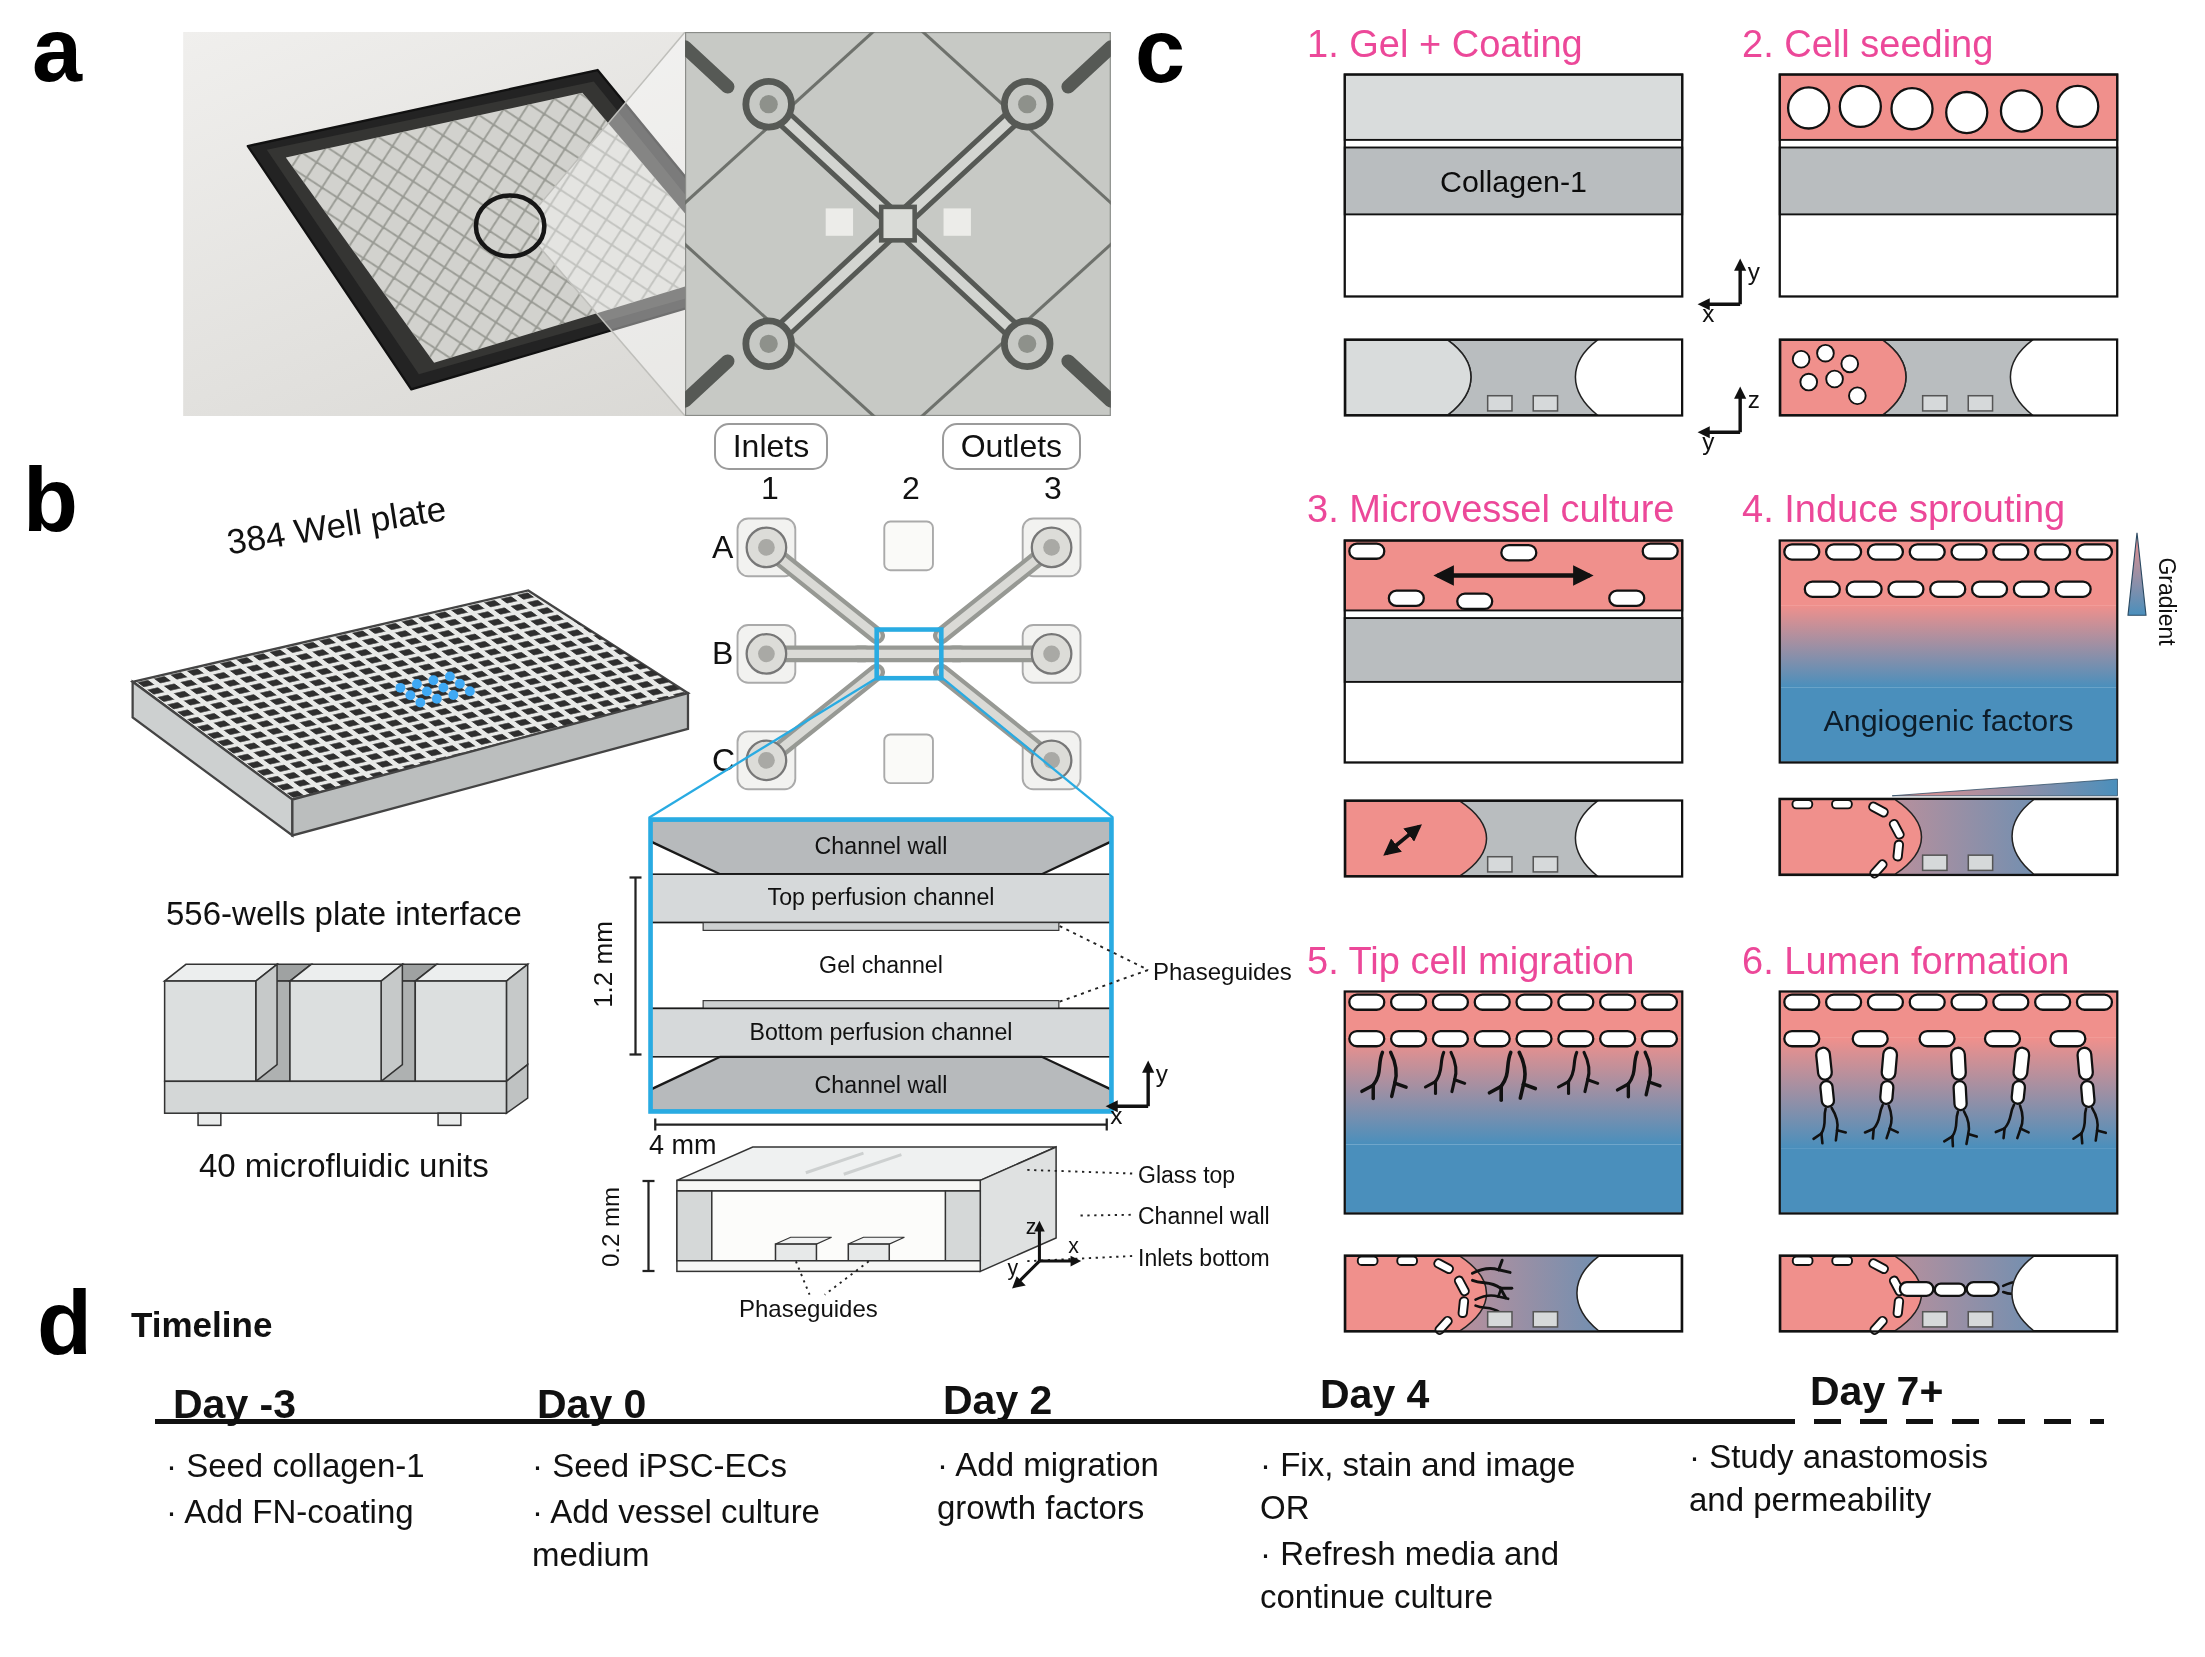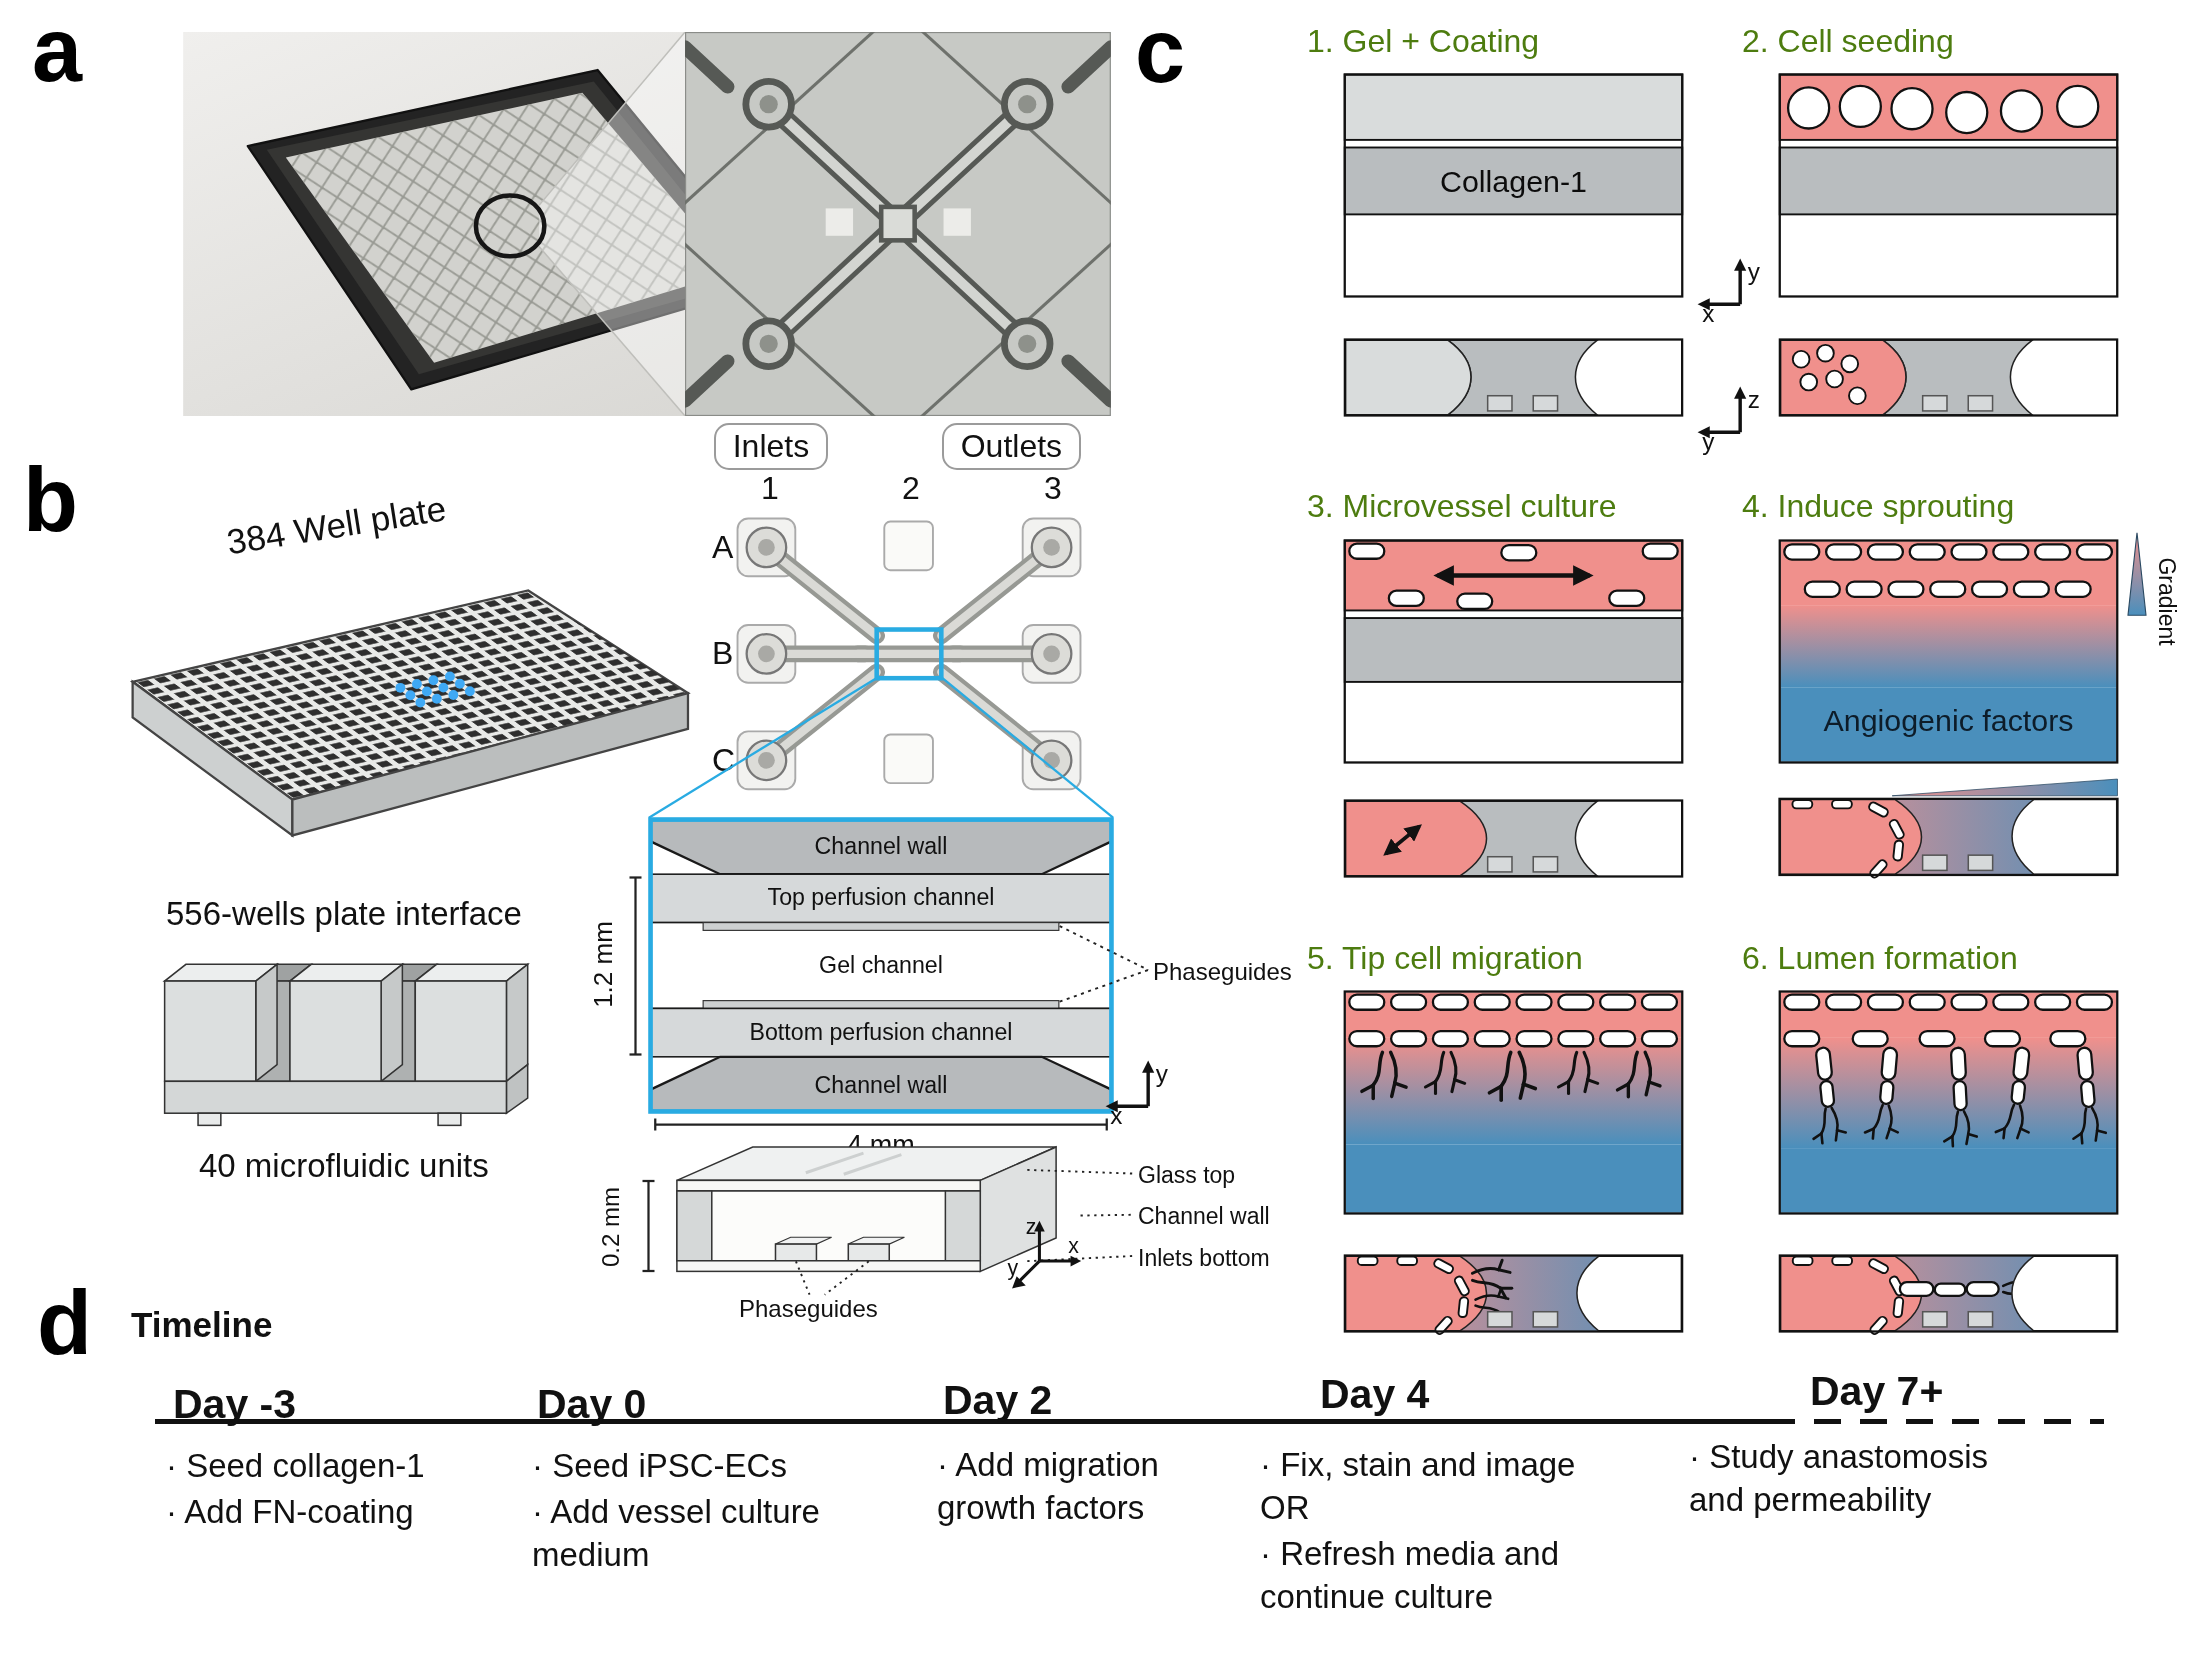--- a/index.html
+++ b/index.html
@@ -7,22 +7,22 @@
   .canvas { position:relative; width:2205px; height:1658px; background:#fff;
             font-family:"Liberation Sans", sans-serif; color:#111; overflow:hidden; }
   .abs { position:absolute; }
   svg { display:block; overflow:visible; }
   svg text { font-family:"Liberation Sans", sans-serif; }
   .panel-letter { position:absolute; font-size:90px; font-weight:bold; line-height:1; color:#000; }
   .lbl { position:absolute; white-space:nowrap; color:#111; }
   .f30{font-size:23px;} .f32{font-size:24px;} .f34{font-size:26px;} .f36{font-size:27px;}
   .f42{font-size:32px;} .f44{font-size:33px;} .f46{font-size:35px;}
   .bold{font-weight:bold;}
-  .center{text-align:center;}
-  .step-title{ position:absolute; font-size:32px; white-space:nowrap; color:#4d7c0f; }
+  .center{}
+  .step-title{ position:absolute; font-size:38px; white-space:nowrap; color:#ec4899; }
   .vlabel { position:absolute; display:flex; align-items:center; justify-content:center; }
   .vlabel > span { transform:rotate(-90deg); white-space:nowrap; }
   .vlabel.cw > span { transform:rotate(90deg); }
   .pill { position:absolute; border:2.3px solid #9b9b9b; border-radius:15px; padding:3px 16.7px; font-size:32px; }
   .timeline-day { position:absolute; font-size:41px; font-weight:bold; white-space:nowrap; }
   .timeline-items { position:absolute; font-size:33px; line-height:1.3; }
   .timeline-items > div { margin-bottom:3px; }
   .tl-solid { position:absolute; height:5.3px; background:#111; }
   .tl-dashed { position:absolute; height:5.3px;
     background:repeating-linear-gradient(90deg,#111 0 27px,transparent 27px 46px); }

